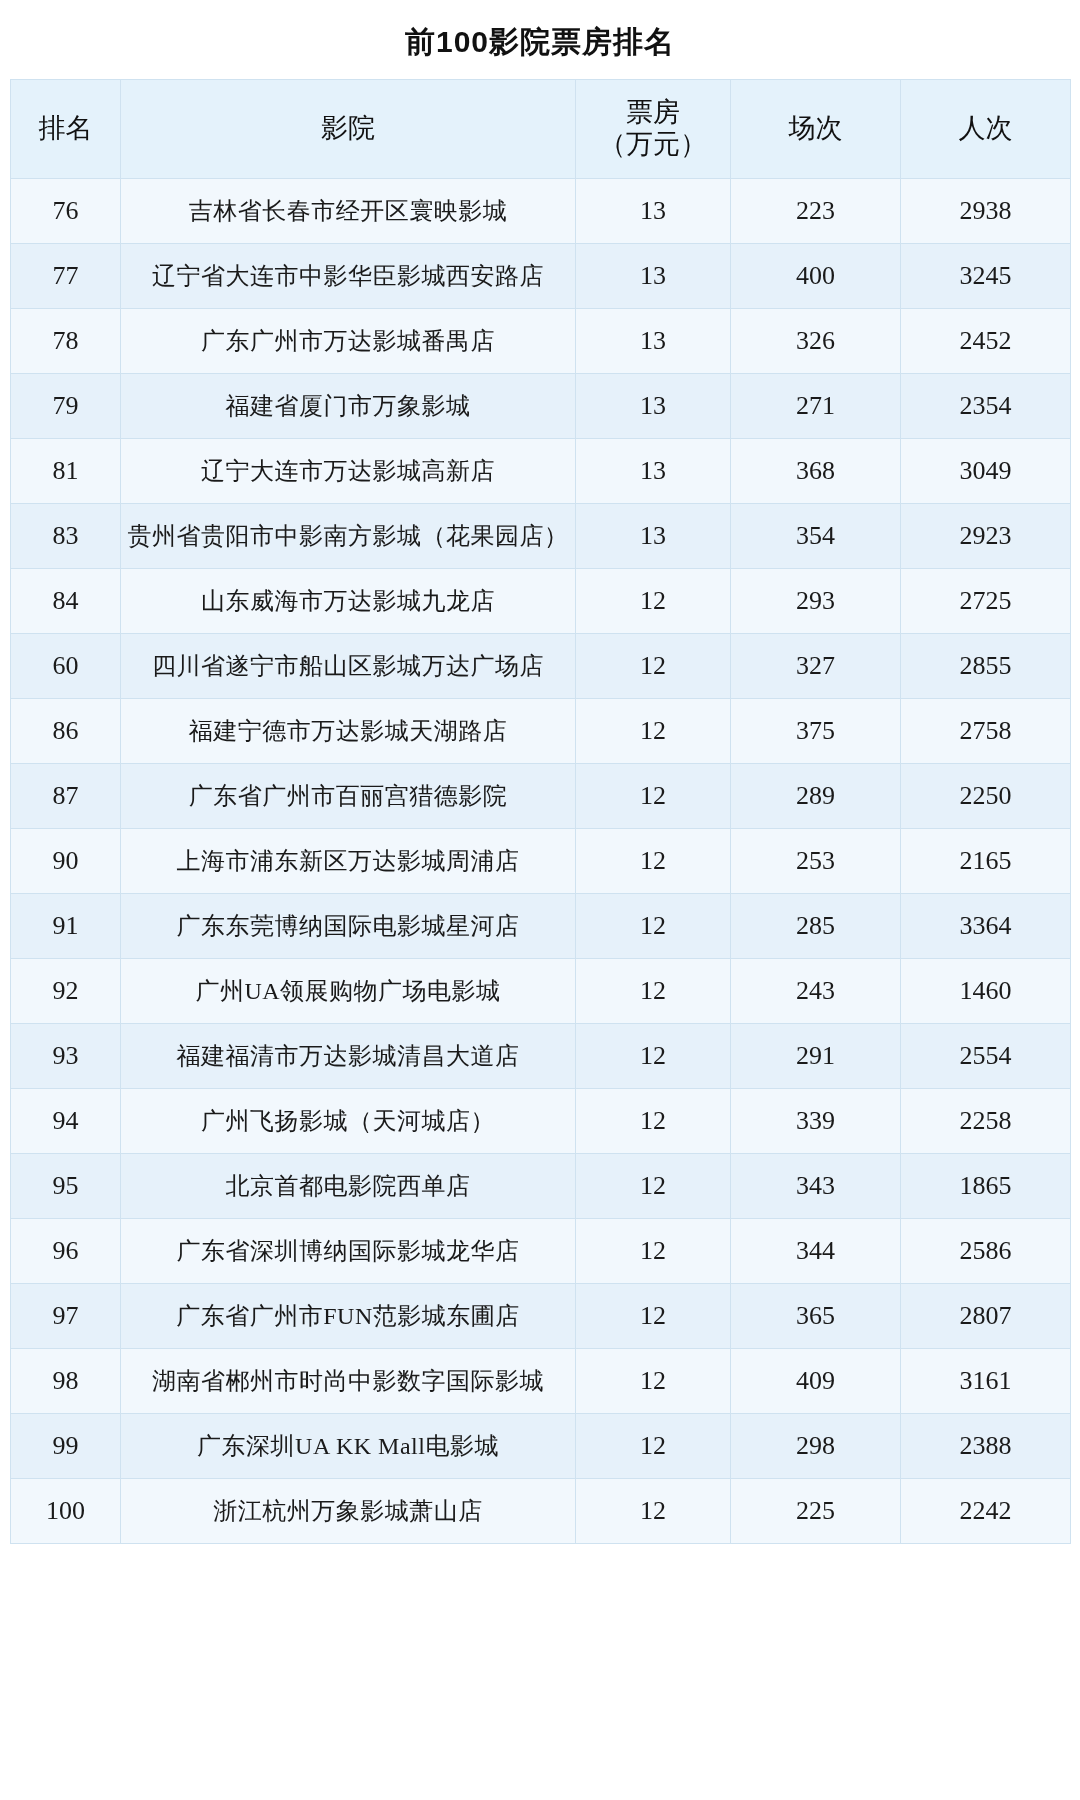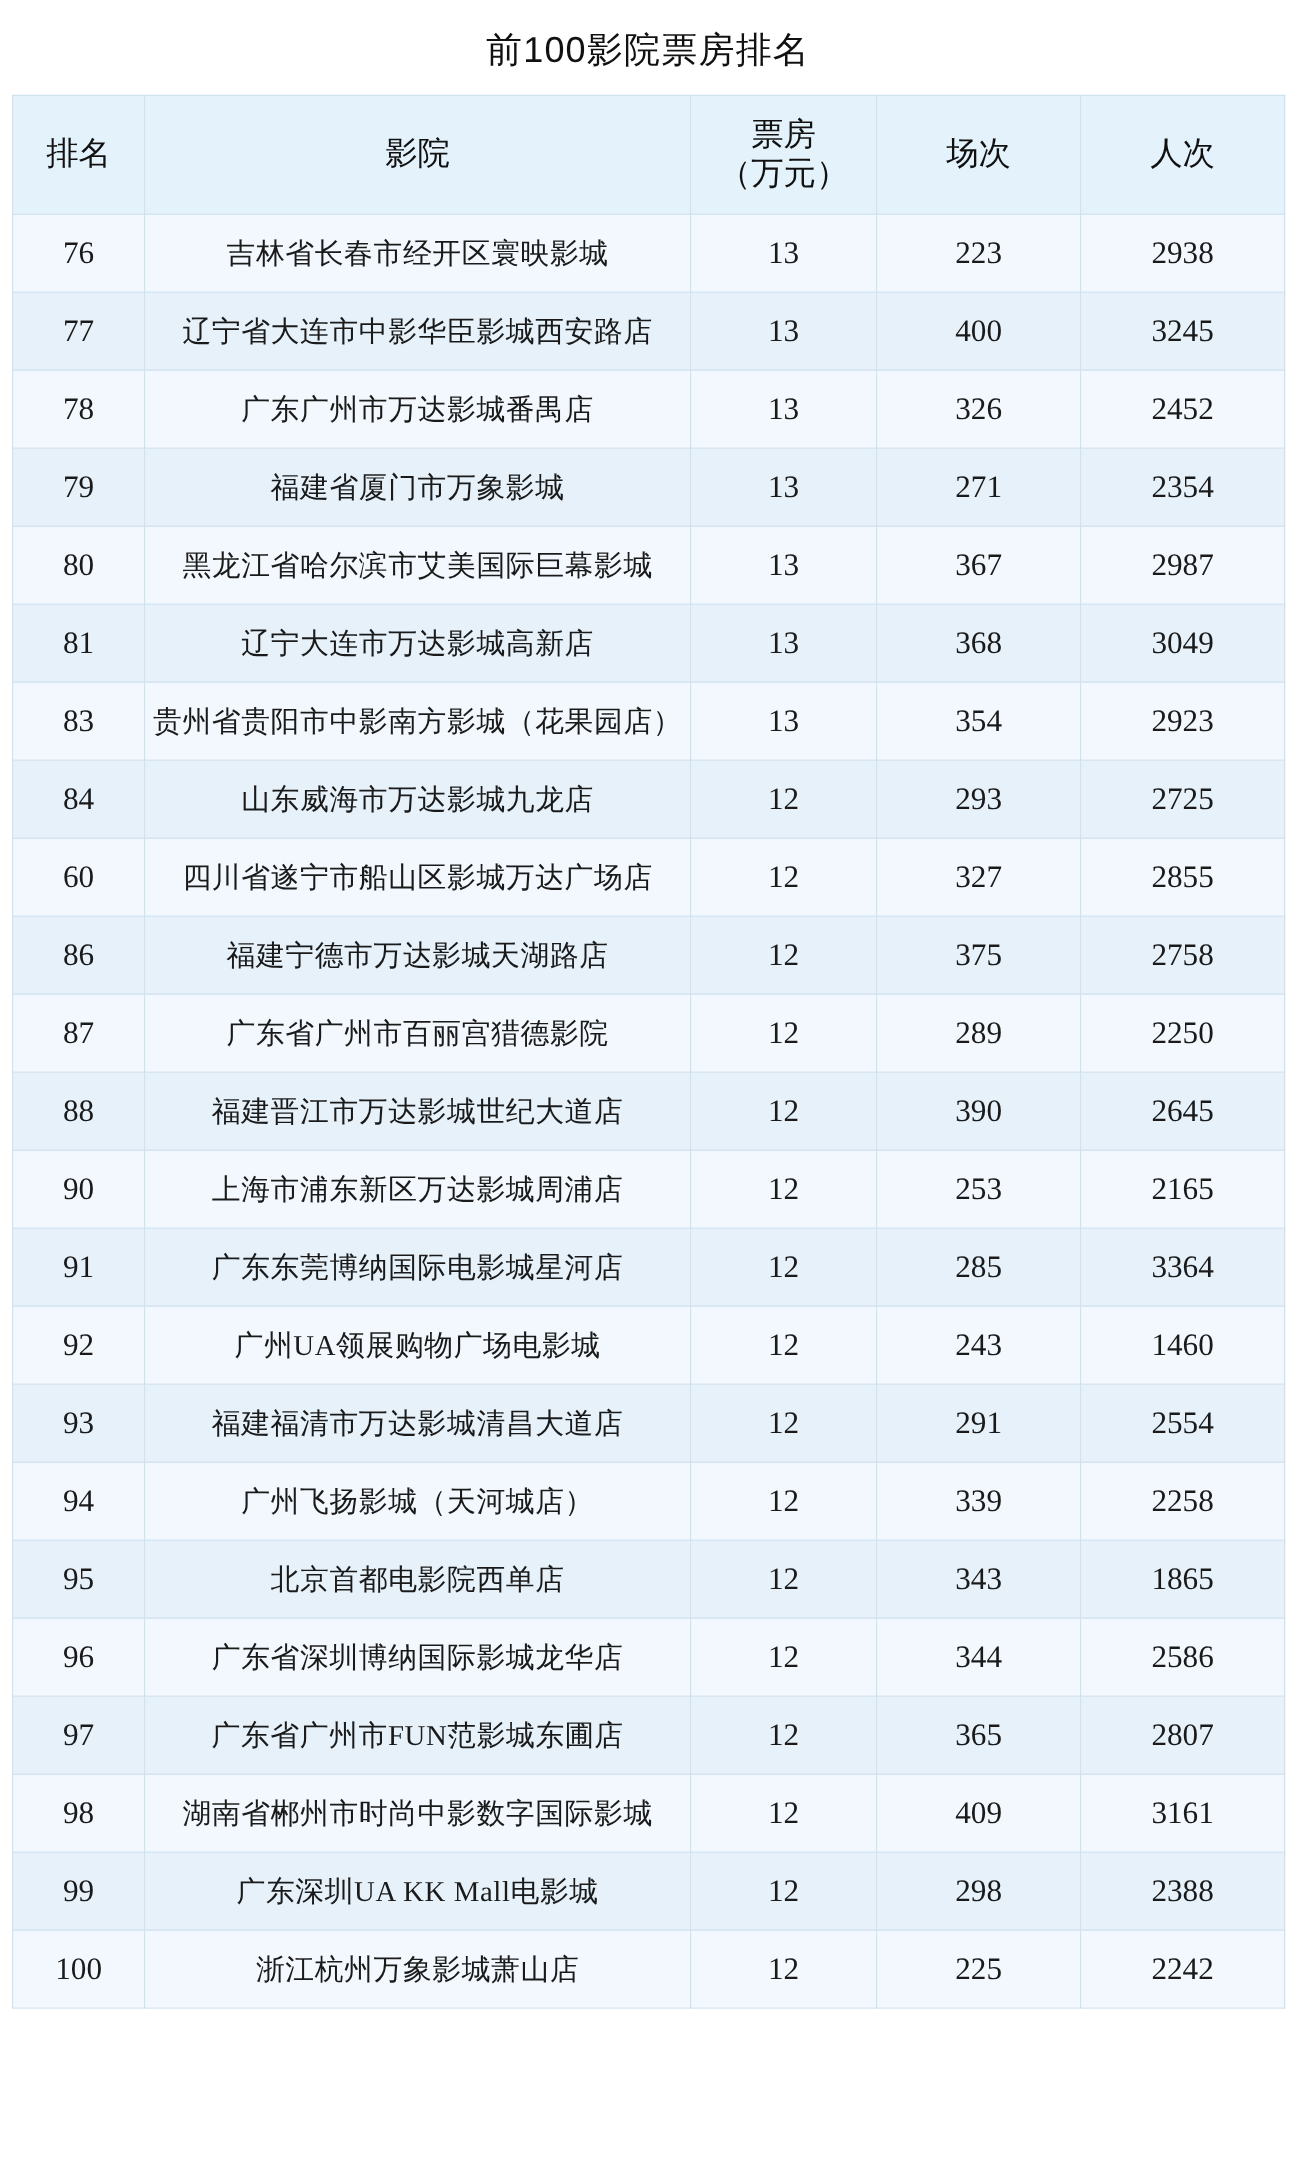--- a/index.html
+++ b/index.html
@@ -13,21 +13,21 @@
     color: #1a1a1a;
   }
   .page {
     width: 1080px;
     box-sizing: border-box;
     padding: 0;
   }
   .title {
     text-align: center;
     font-family: "Liberation Sans", sans-serif;
-    font-weight: normal;
+    font-weight: bold;
     font-size: 30px;
     letter-spacing: 1px;
     color: #111111;
     padding: 22px 0 16px 0;
   }
   table.ranking {
     border-collapse: collapse;
     width: 1060px;
     margin: 0 10px;
     table-layout: fixed;
@@ -121,27 +121,20 @@
           <td class="people">2452</td>
         </tr>
         <tr>
           <td class="rank">79</td>
           <td class="cinema">福建省厦门市万象影城</td>
           <td class="box">13</td>
           <td class="shows">271</td>
           <td class="people">2354</td>
         </tr>
         <tr>
-          <td class="rank">80</td>
-          <td class="cinema">黑龙江省哈尔滨市艾美国际巨幕影城</td>
-          <td class="box">13</td>
-          <td class="shows">367</td>
-          <td class="people">2987</td>
-        </tr>
-        <tr>
           <td class="rank">81</td>
           <td class="cinema">辽宁大连市万达影城高新店</td>
           <td class="box">13</td>
           <td class="shows">368</td>
           <td class="people">3049</td>
         </tr>
         <tr>
           <td class="rank">83</td>
           <td class="cinema">贵州省贵阳市中影南方影城（花果园店）</td>
           <td class="box">13</td>
@@ -170,27 +163,20 @@
           <td class="people">2758</td>
         </tr>
         <tr>
           <td class="rank">87</td>
           <td class="cinema">广东省广州市百丽宫猎德影院</td>
           <td class="box">12</td>
           <td class="shows">289</td>
           <td class="people">2250</td>
         </tr>
         <tr>
-          <td class="rank">88</td>
-          <td class="cinema">福建晋江市万达影城世纪大道店</td>
-          <td class="box">12</td>
-          <td class="shows">390</td>
-          <td class="people">2645</td>
-        </tr>
-        <tr>
           <td class="rank">90</td>
           <td class="cinema">上海市浦东新区万达影城周浦店</td>
           <td class="box">12</td>
           <td class="shows">253</td>
           <td class="people">2165</td>
         </tr>
         <tr>
           <td class="rank">91</td>
           <td class="cinema">广东东莞博纳国际电影城星河店</td>
           <td class="box">12</td>

